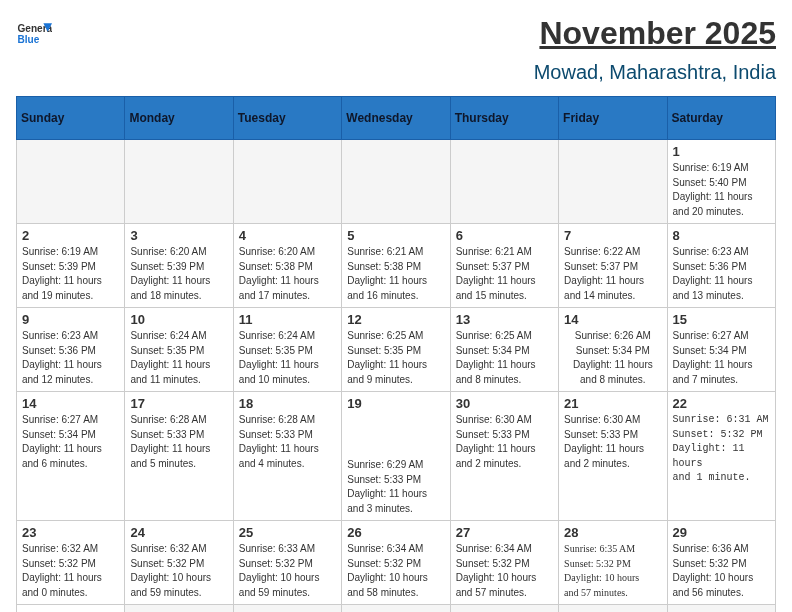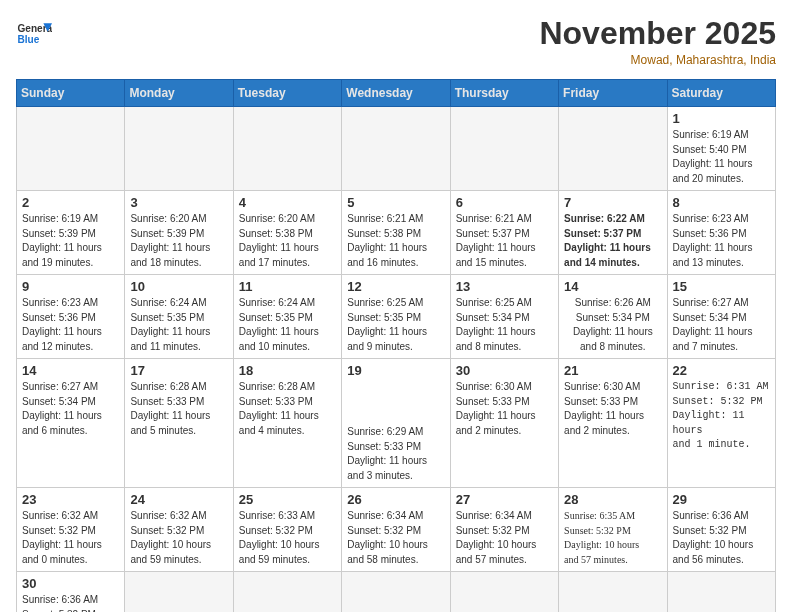--- a/index.html
+++ b/index.html
@@ -26,37 +26,38 @@
       height: 36px;
     }
     .title-area {
       text-align: right;
     }
     .month-title {
       font-size: 32px;
       font-weight: bold;
       color: #333;
       line-height: 1.1;
+      text-decoration: underline;
     }
     .location-title {
-      font-size: 12px;
-      color: #a16207;
-      margin-top: 2px;
+      font-size: 20px;
+      color: #0c4a6e;
+      margin-top: 10px;
     }
     .calendar-table {
       width: 100%;
       border-collapse: collapse;
       border: 1px solid #ccc;
     }
     .calendar-table th {
       background-color: #2979c4;
-      color: #e5e5e5;
+      color: #0f172a;
       font-size: 12px;
       font-weight: bold;
-      padding: 6px 4px;
+      padding: 14px 4px;
       text-align: left;
       border: 1px solid #1a5fa8;
     }
     .calendar-table td {
       vertical-align: top;
       border: 1px solid #ccc;
       padding: 4px 5px;
       font-size: 10px;
       color: #333;
       height: 78px;
@@ -157,21 +158,21 @@
         </td>
         <td>
           <div class="day-number">6</div>
           <div class="day-info" style="white-space: pre-line;">Sunrise: 6:21 AM
 Sunset: 5:37 PM
 Daylight: 11 hours
 and 15 minutes.</div>
         </td>
         <td>
           <div class="day-number">7</div>
-          <div class="day-info" style="white-space: pre-line; font-weight: bold;">Sunrise: 6:22 AM
+          <div class="day-info" style="white-space: pre-line;">Sunrise: 6:22 AM
 Sunset: 5:37 PM
 Daylight: 11 hours
 and 14 minutes.</div>
         </td>
         <td>
           <div class="day-number">8</div>
           <div class="day-info" style="white-space: pre-line;">Sunrise: 6:23 AM
 Sunset: 5:36 PM
 Daylight: 11 hours
 and 13 minutes.</div>

